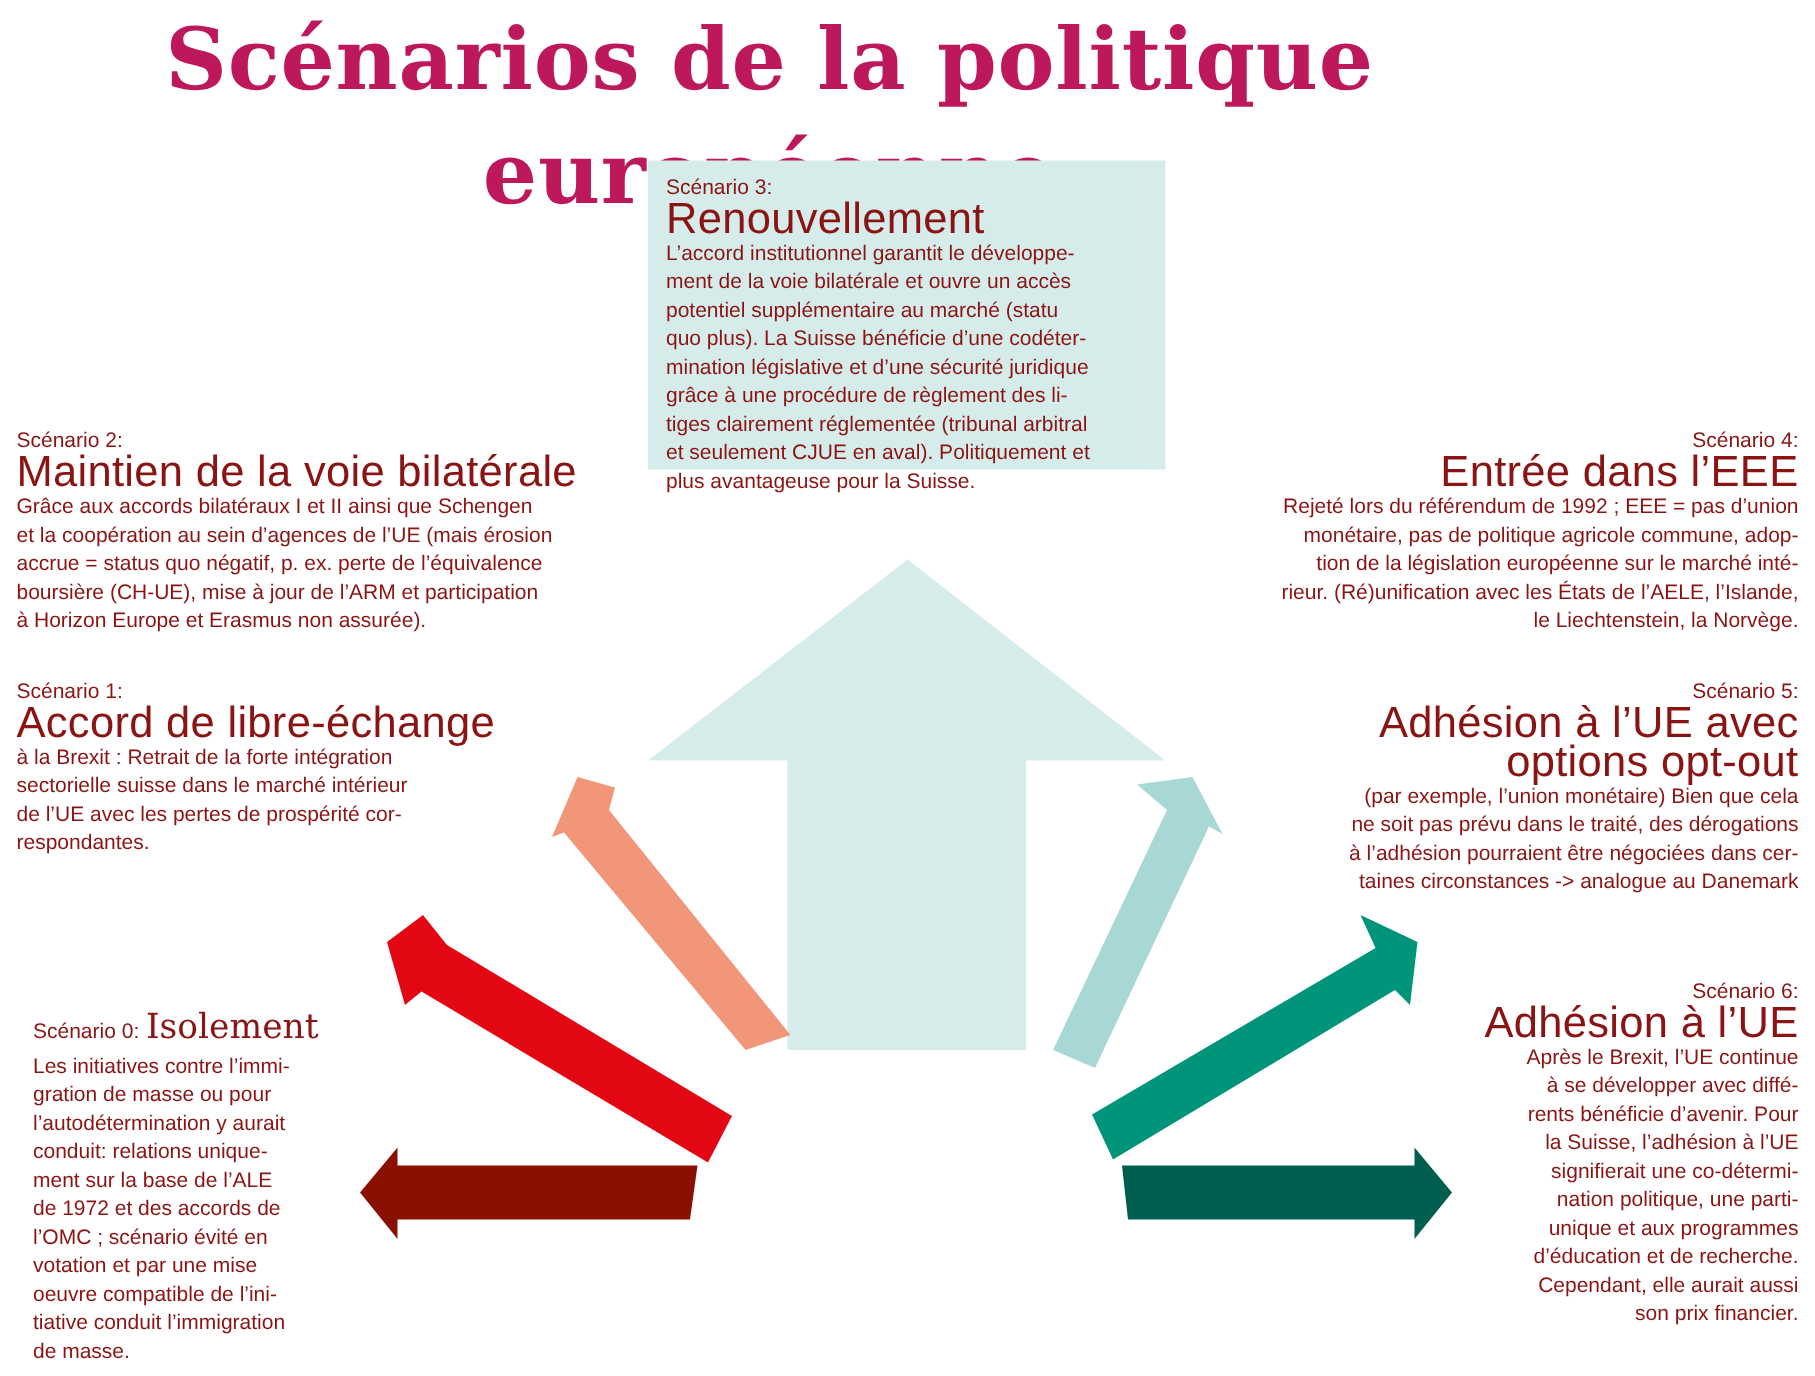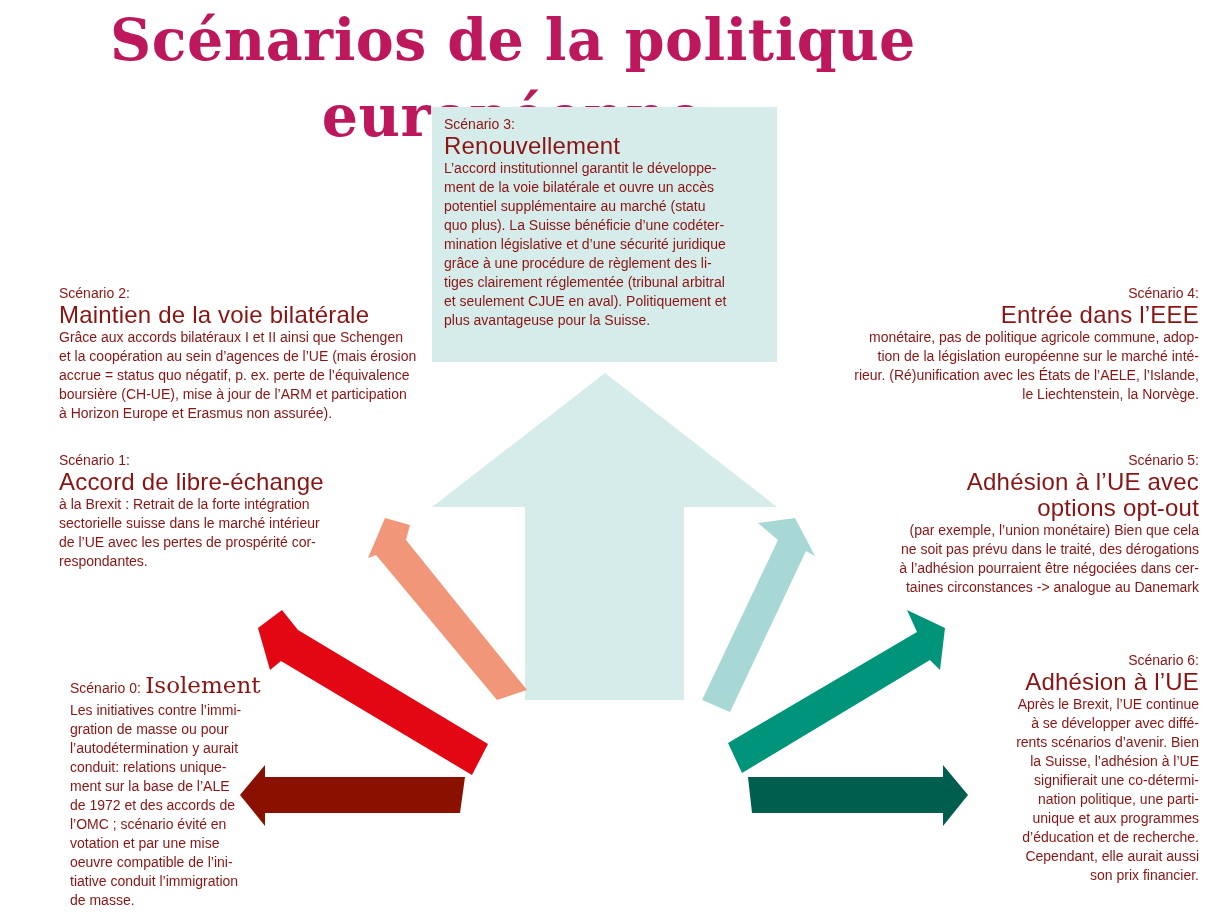--- a/index.html
+++ b/index.html
@@ -2,26 +2,26 @@
 <html><head>
 <meta charset="utf-8">
 <style>
   html, body { margin:0; padding:0; background:#ffffff; }
   body { width:1210px; height:917px; position:relative; overflow:hidden;
          font-family:"Liberation Sans", "DejaVu Sans", sans-serif; color:#8a1413; }
   .title { position:absolute; left:0; top:2px; width:1026px; text-align:center;
            font-family:"DejaVu Serif", "Liberation Serif", serif; font-weight:bold;
            font-size:57px; color:#be185d; letter-spacing:0.5px; line-height:76px; }
   svg.diagram { position:absolute; left:0; top:0; }
-  .block { position:absolute; color:#8a1413;margin-left:48px; }
+  .block { position:absolute; color:#8a1413; }
   .label { font-size:14px; line-height:17px; display:block; }
-  .heading { font-size:24px; line-height:26px; display:block; letter-spacing:0.2px; }
+  .heading { font-size:29px; line-height:26px; display:block; letter-spacing:0.2px; }
   .body { font-size:14px; line-height:19px; display:block; }
   .right { text-align:right; }
-  .center-box { position:absolute; left:432px; top:107px; width:345px; height:255px;
+  .center-box { position:absolute; left:432px; top:107px; width:345px; height:206px;
                 background:#d6ecea; box-sizing:border-box; padding:9px 10px 0 12px; }
   .iso-line { display:block; line-height:26px; }
   .iso-label { font-size:14px; }
   .iso-heading { font-family:"DejaVu Serif", "Liberation Serif", serif; font-size:23px; }
 </style>
 </head>
 <body>
 
 <div class="title">Scénarios de la politique européenne</div>
 
@@ -101,20 +101,21 @@
     <span style="display:block">oeuvre compatible de l’ini-</span>
     <span style="display:block">tiative conduit l’immigration</span>
     <span style="display:block">de masse.</span>
   </span>
 </div>
 
 <div class="block right" style="right:11px; top:285px; width:420px;">
   <span class="label">Scénario 4:</span>
   <span class="heading">Entrée dans l’EEE</span>
   <span class="body">
+    <span style="display:block">Rejeté lors du référendum de 1992 ; EEE = pas d’union</span>
     <span style="display:block">monétaire, pas de politique agricole commune, adop-</span>
     <span style="display:block">tion de la législation européenne sur le marché inté-</span>
     <span style="display:block">rieur. (Ré)unification avec les États de l’AELE, l’Islande,</span>
     <span style="display:block">le Liechtenstein, la Norvège.</span>
   </span>
 </div>
 
 <div class="block right" style="right:11px; top:452px; width:370px;">
   <span class="label">Scénario 5:</span>
   <span class="heading">
@@ -128,21 +129,21 @@
     <span style="display:block">taines circonstances -&gt; analogue au Danemark</span>
   </span>
 </div>
 
 <div class="block right" style="right:11px; top:652px; width:240px;">
   <span class="label">Scénario 6:</span>
   <span class="heading">Adhésion à l’UE</span>
   <span class="body">
     <span style="display:block">Après le Brexit, l’UE continue</span>
     <span style="display:block">à se développer avec diffé-</span>
-    <span style="display:block">rents scénarios d’avenir. Bien</span>
+    <span style="display:block">rents bénéficie d’avenir. Pour</span>
     <span style="display:block">la Suisse, l’adhésion à l’UE</span>
     <span style="display:block">signifierait une co-détermi-</span>
     <span style="display:block">nation politique, une parti-</span>
     <span style="display:block">unique et aux programmes</span>
     <span style="display:block">d’éducation et de recherche.</span>
     <span style="display:block">Cependant, elle aurait aussi</span>
     <span style="display:block">son prix financier.</span>
   </span>
 </div>
 

